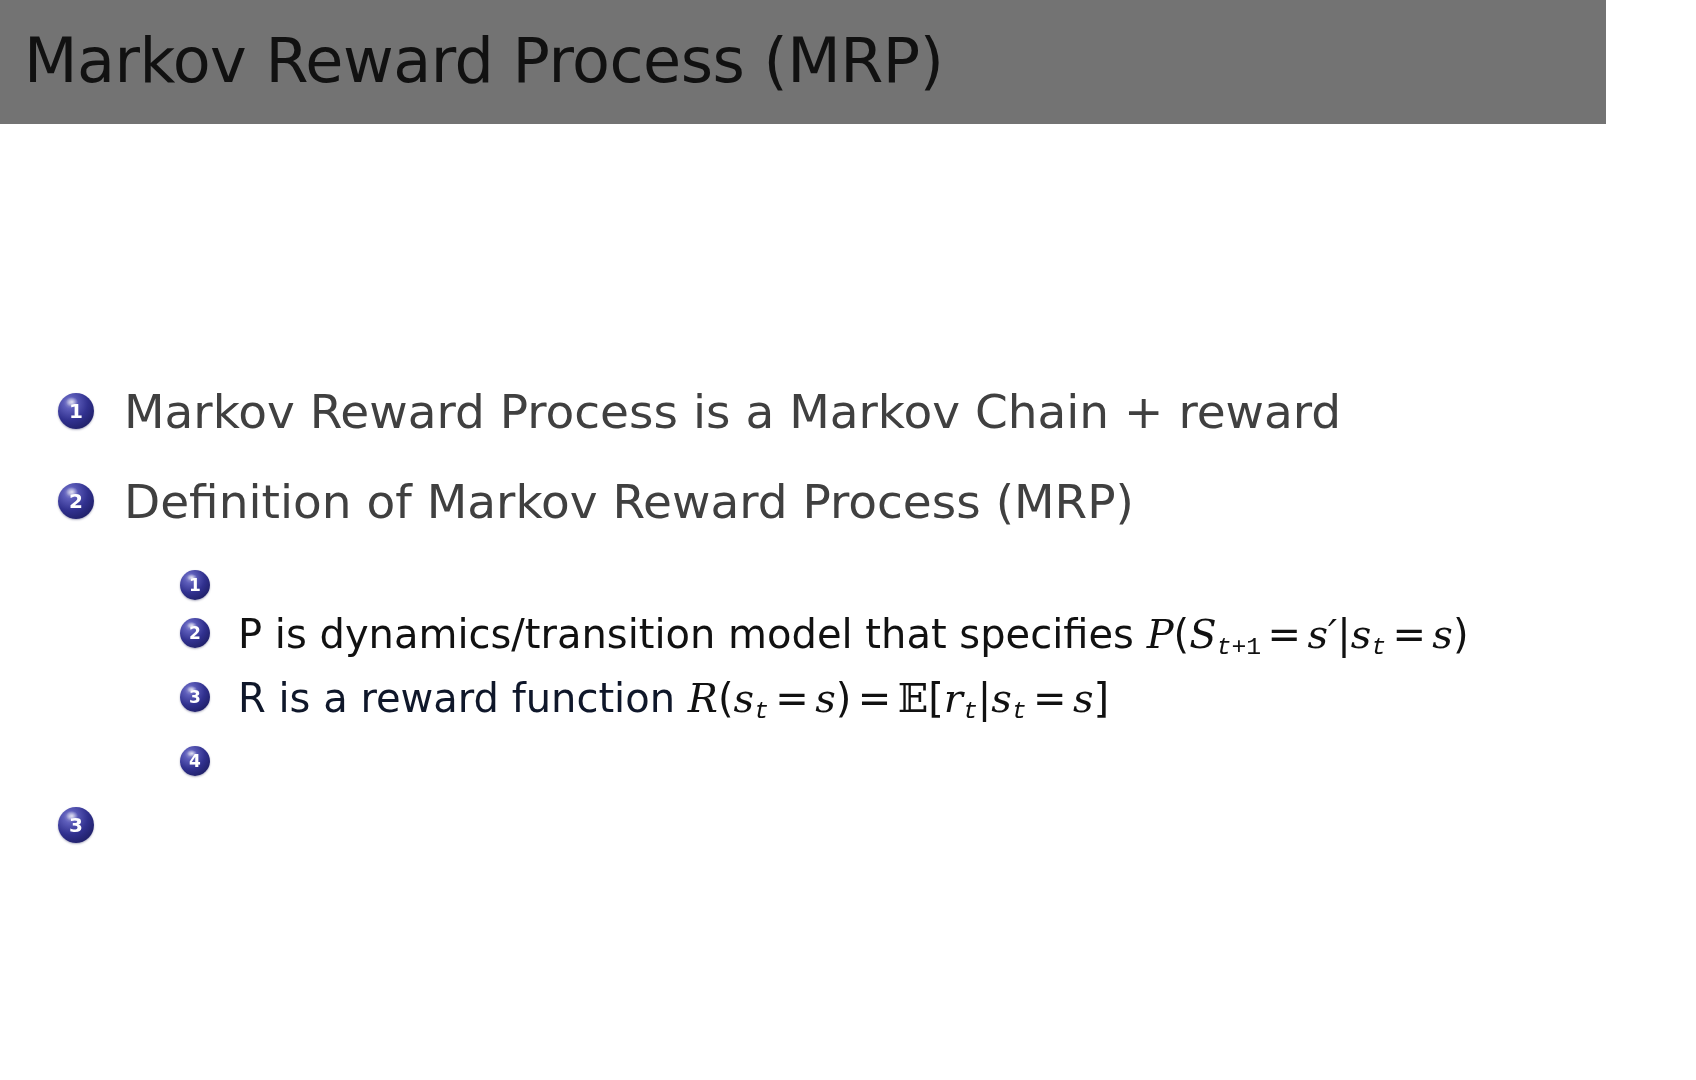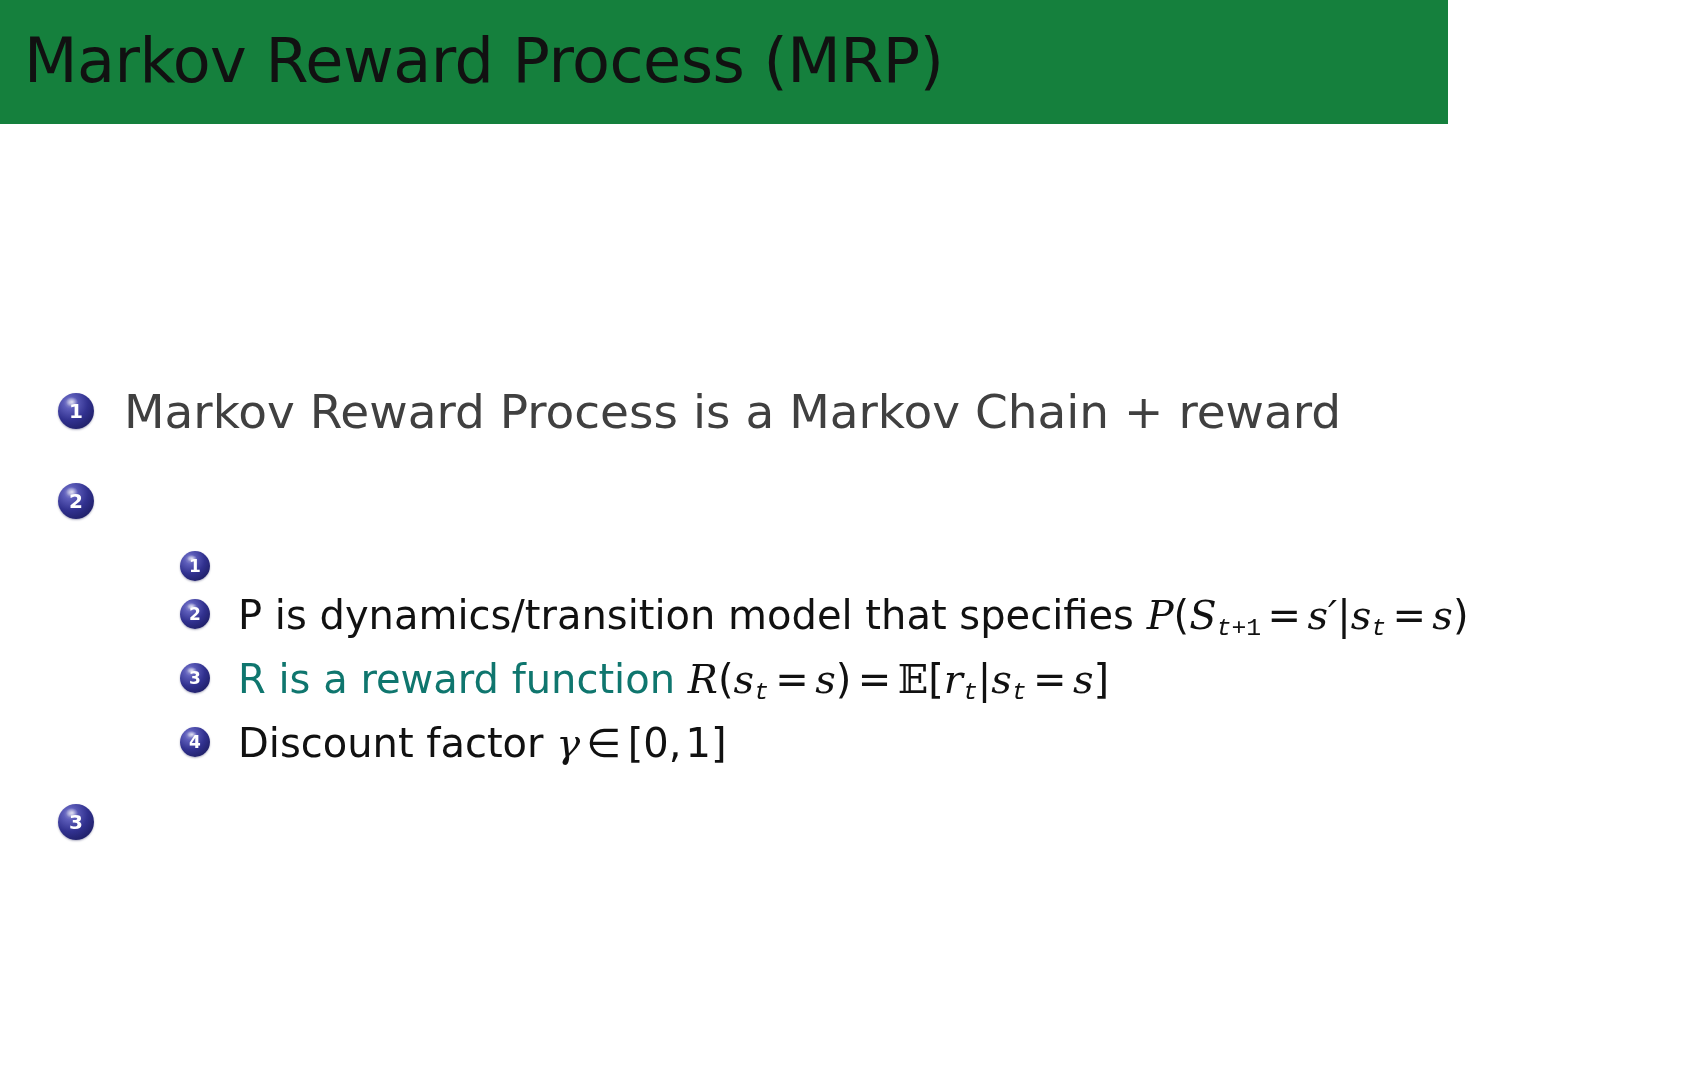--- a/index.html
+++ b/index.html
@@ -13,23 +13,23 @@
     font-family: "DejaVu Sans", sans-serif;
     overflow: hidden;
     position: relative;
   }
 
   
   .slide-header {
     position: absolute;
     left: 0;
     top: 0;
-    width: 1448px;
+    width: 1606px;
     height: 124px;
-    background: #15803d;
+    background: #737373;
     box-sizing: border-box;
   }
   .slide-title {
     position: absolute;
     left: 24px;
     top: 50%;
     transform: translateY(-52%);
     font-size: 62px;
     line-height: 1.0;
     font-weight: 400;
@@ -172,21 +172,21 @@
     vertical-align: -0.25em;
     line-height: 0;
   }
   sub.msub .up {
     font-style: normal;
   }
   .op {
     padding: 0 0.16em;
   }
 
-  .red { color: #0f766e; text-align: right; }
+  .red { color: #0f172a; text-align: right; }
 </style>
 </head>
 <body>
 
 <div class="slide-header">
   <div class="slide-title">Markov Reward Process (MRP)</div>
 </div>
 
 <div class="slide-body">
   <div class="outline">
@@ -199,20 +199,21 @@
       </div>
       <div class="row-text">Markov Reward Process is a Markov Chain + reward</div>
     </div>
 
     <div class="row lvl1">
       <div class="ball-wrap">
         <span class="ball b1">
           <span>2</span>
         </span>
       </div>
+      <div class="row-text">Definition of Markov Reward Process (MRP)</div>
     </div>
 
     <div class="sublist">
 
       <div class="row lvl2">
         <div class="ball-wrap">
           <span class="ball b2">
             <span>1</span>
           </span>
         </div>
@@ -235,21 +236,20 @@
         </div>
         <div class="row-text"><span class="red">R is a reward function</span><span>&nbsp;<span class="mathit">R</span><span class="mathsym">(</span><span class="mathit">s</span><sub class="msub">t</sub><span class="op mathsym">=</span><span class="mathit">s</span><span class="mathsym">)</span><span class="op mathsym">=</span><span class="mathup">𝔼</span><span class="mathsym">[</span><span class="mathit">r</span><sub class="msub">t</sub><span class="mathsym">|</span><span class="mathit">s</span><sub class="msub">t</sub><span class="op mathsym">=</span><span class="mathit">s</span><span class="mathsym">]</span></span></div>
       </div>
 
       <div class="row lvl2">
         <div class="ball-wrap">
           <span class="ball b2">
             <span>4</span>
           </span>
         </div>
-        <div class="row-text"><span>Discount factor</span><span>&nbsp;<span class="mathit">γ</span><span class="op mathsym">∈</span><span class="mathsym">[0, 1]</span></span></div>
       </div>
 
     </div>
 
     <div class="row lvl1">
       <div class="ball-wrap">
         <span class="ball b1">
           <span>3</span>
         </span>
       </div>

